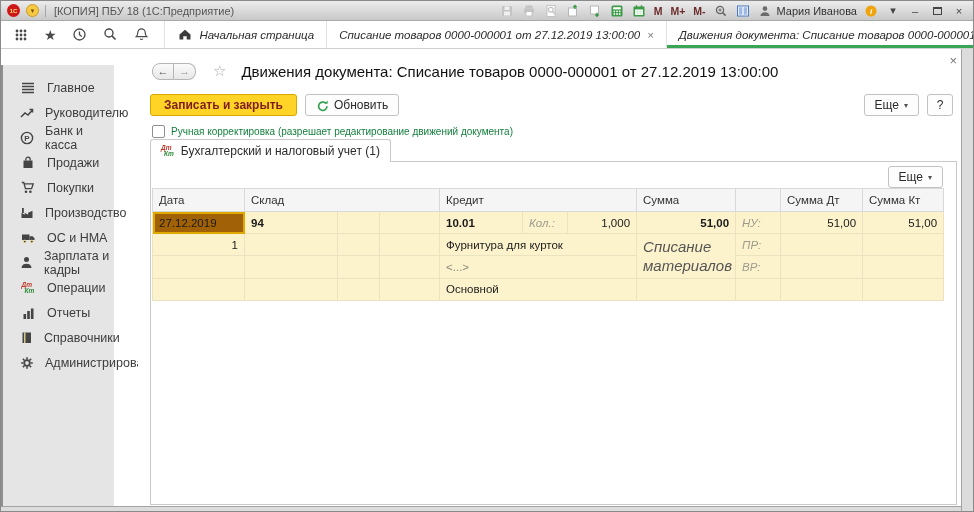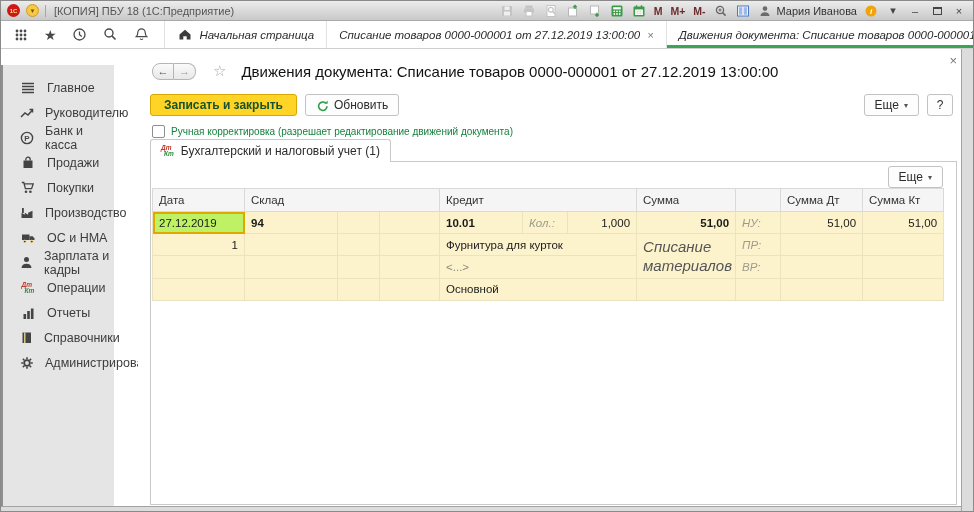--- a/index.html
+++ b/index.html
@@ -57,21 +57,21 @@
   .nav-btn.back { border-radius:8px 0 0 8px; }
   .nav-btn.fwd  { border-radius:0 8px 8px 0; border-left:none; color:#999; }
   .fav-star { margin-left:17px; font-size:15px; color:#a8a8a8; }
   .form-title { margin-left:15px; font-size:15px; color:#111; white-space:nowrap; }
   .form-close { position:absolute; right:4px; top:4px; font-size:13px; color:#777; }
 
   
   .cmd-bar { position:absolute; left:12px; top:44px; right:8px; height:24px; display:flex; align-items:center; }
   .btn { height:22px; display:inline-flex; align-items:center; gap:5px; border:1px solid #c2c2c2;
     background:#fdfdfd; border-radius:3px; padding:0 10px; font-size:12px; color:#2b2b2b; }
-  .btn-primary { background:#ffd426; border-color:#d9a800; font-weight:bold; color:#14532d; padding:0 13px; }
+  .btn-primary { background:#ffd426; border-color:#d9a800; font-weight:bold; color:#7f1d1d; padding:0 13px; }
   .btn .caret { font-size:8px; color:#555; }
   .cmd-spacer { flex:1; }
   .btn-help { width:26px; justify-content:center; padding:0; }
   .gap8 { width:8px; }
 
   
   .chk-row { position:absolute; left:14px; top:76px; display:flex; align-items:center; gap:6px; }
   .chk-box { width:13px; height:13px; border:1px solid #8f8f8f; border-radius:2px; background:#fff; }
   .chk-label { font-size:10px; color:#15803d; }
 
@@ -88,21 +88,21 @@
   .reg th { background:#f5f5f5; border:1px solid #d9d9d9; font-weight:normal; text-align:left;
     color:#333; padding:4px 6px; height:23px; white-space:nowrap; overflow:hidden; }
   .reg td { background:#fcf3cd; border:1px solid #ebe2c0; padding:2px 6px; height:22px; color:#1a1a1a;
     white-space:nowrap; overflow:hidden; vertical-align:middle; }
   .reg td.num { text-align:right; }
   .reg td.bold { font-weight:bold; }
   .reg td.lbl { color:#9d9b8d; font-style:italic; }
   .reg td.muted { color:#8a8a7a; }
   .reg td.note { font-style:italic; color:#555; font-size:15px; white-space:normal;
     line-height:1.25; vertical-align:top; padding-top:4px; }
-  .reg td.sel { background:#bef264; outline:2px solid #dfa900; outline-offset:-2px; }
+  .reg td.sel { background:#a16207; outline:2px solid #dfa900; outline-offset:-2px; }
 </style>
 </head>
 <body>
 
 <div class="window">
 
   <div class="titlebar">
     <span class="logo-1c">1С</span>
     <span class="logo-caret">▾</span>
     <span class="tb-sep"></span>

